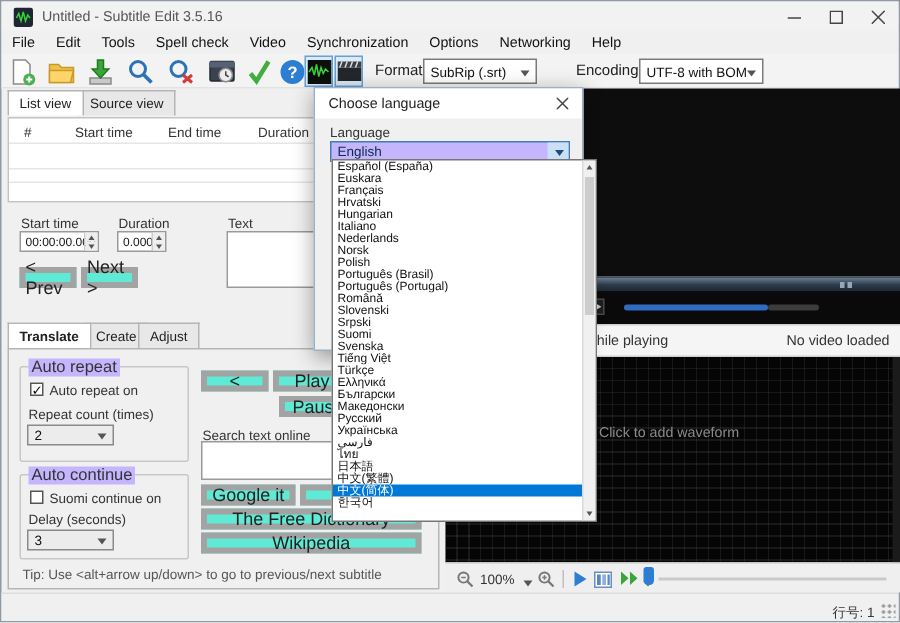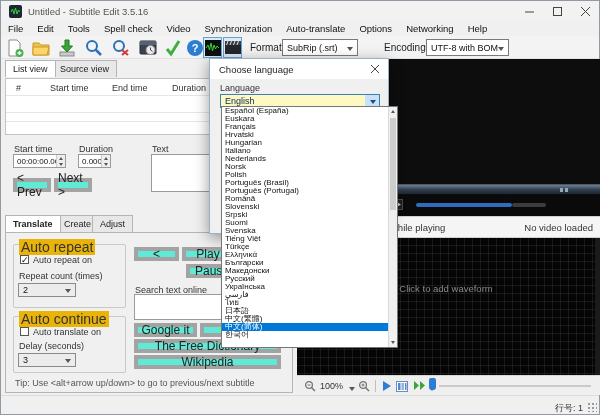--- a/index.html
+++ b/index.html
@@ -34,21 +34,21 @@
   .lbl { position:absolute; font-size:9px; color:#333; white-space:nowrap; }
   .spin { position:absolute; height:14px; background:#fff; border:1px solid #9a9a9a; font-size:8px; color:#111; display:flex; align-items:center; padding-left:3px; }
   .spin .btns { position:absolute; right:0; top:0; bottom:0; width:9px; border-left:1px solid #ccc; display:flex; flex-direction:column; }
   .spin .btns div { flex:1; display:flex; align-items:center; justify-content:center; background:#eee; }
   .tri-up { width:0; height:0; border-left:2px solid transparent; border-right:2px solid transparent; border-bottom:3px solid #555; }
   .tri-down { width:0; height:0; border-left:2px solid transparent; border-right:2px solid transparent; border-top:3px solid #555; }
   .btn { position:absolute; background:#5eead4; border:4px solid #a3a3a3; font-size:12px; color:#222; display:flex; align-items:center; justify-content:center; }
   .textbox { position:absolute; background:#fff; border:1px solid #9a9a9a; }
   .panel2 { position:absolute; left:4px; top:231px; width:288px; height:161px; border:1px solid #b5b5b5; background:#f0f0f0; }
   .group { position:absolute; border:1px solid #c8c8c8; border-radius:2px; }
-  .group-label { position:absolute; font-size:14px; color:#333; background:#eab308; padding:0 2px; }
+  .group-label { position:absolute; font-size:11px; color:#333; background:#c4b5fd; padding:0 2px; }
   .cb { position:absolute; width:9px; height:9px; border:1px solid #555; background:#fff; font-size:9px; line-height:8px; text-align:center; color:#111; }
   .combo { position:absolute; height:14px; background:#ececec; border:1px solid #8a8a8a; font-size:9px; color:#111; display:flex; align-items:center; padding-left:4px; }
   .tip { position:absolute; font-size:9px; color:#555; }
 
   
   .video { position:absolute; left:296px; top:58px; width:304px; height:157px; background:#0d0d0d; }
   .seekbar { position:absolute; left:0; top:125px; right:0; height:10px; background:linear-gradient(#6f7f90,#2c3b4b 55%,#1d2833); border-top:1px solid #4a5a6a; }
   .seek-marks { position:absolute; right:32px; top:3px; width:9px; height:4px; display:flex; gap:2px; }
   .seek-marks div { width:3px; height:4px; background:#93a7ba; }
   .vctrl { position:absolute; left:0; top:136px; right:0; bottom:0; background:#0a0a0a; }
@@ -69,21 +69,21 @@
   .statusbar { position:absolute; left:0; top:394px; right:0; bottom:0; background:#f0f0f0; border-top:1px solid #dcdcdc; }
   .status-right { position:absolute; right:16px; top:6px; font-size:9px; color:#333; }
   .grip { position:absolute; right:2px; bottom:2px; width:10px; height:10px;
      background-image:radial-gradient(#9a9a9a 1px, transparent 1.2px); background-size:4px 4px; }
 
   
   .dialog { position:absolute; left:208px; top:57px; width:180px; height:176px; background:#f0f0f0; border:1px solid #9ab0c4; box-shadow:0 4px 14px rgba(0,0,0,.4); z-index:10; }
   .dlg-title { position:absolute; left:0; top:0; right:0; height:20px; background:#fff; display:flex; align-items:center; }
   .dlg-title-text { font-size:9.5px; color:#222; margin-left:9px; }
   .dlg-close { position:absolute; right:0; top:0; width:26px; height:20px; display:flex; align-items:center; justify-content:center; }
-  .dlg-combo { position:absolute; left:10px; top:35px; width:160px; height:14px; border:1px solid #3c7fb1; background:#fef9c3; color:#0a2a4d; font-size:9px; display:flex; align-items:center; padding-left:4px; }
+  .dlg-combo { position:absolute; left:10px; top:35px; width:160px; height:14px; border:1px solid #3c7fb1; background:#c4b5fd; color:#0a2a4d; font-size:9px; display:flex; align-items:center; padding-left:4px; }
   .dlg-combo .chevzone { position:absolute; right:0; top:0; bottom:0; width:14px; background:#c9e0f6; }
   .popup { position:absolute; left:209px; top:105px; width:177px; height:242px; background:#fff; border:1px solid #767676; z-index:11; overflow:hidden;margin-left:11px; }
   .lang-item { height:8px; line-height:8px; font-size:8px; padding-left:3px; margin-right:9px; color:#111; white-space:nowrap; overflow:hidden; }
   .lang-item.selected { background:#0078d7; color:#fff; }
   .vsb { position:absolute; right:0; top:0; bottom:0; width:9px; background:#f0f0f0; border-left:1px solid #d9d9d9; }
   .vsb .up, .vsb .down { position:absolute; left:0; right:0; height:9px; display:flex; align-items:center; justify-content:center; }
   .vsb .up { top:0; } .vsb .down { bottom:0; }
   .vsb .thumb { position:absolute; left:1px; right:1px; top:11px; height:92px; background:#cdcdcd; }
 </style>
 </head>
@@ -115,21 +115,20 @@
   </div>
 
   <div class="menubar">
 
   <span class="menu-item">File</span>
       <span class="menu-item">Edit</span>
       <span class="menu-item">Tools</span>
       <span class="menu-item">Spell check</span>
       <span class="menu-item">Video</span>
       <span class="menu-item">Synchronization</span>
-      <span class="menu-item">Auto-translate</span>
       <span class="menu-item">Options</span>
       <span class="menu-item">Networking</span>
       <span class="menu-item">Help</span>
     </div>
 
   <div class="toolbar">
     <div class="tbi" style="left:3px;">
         <svg width="20" height="20" viewBox="0 0 20 20">
           <path d="M4 2h8l3 3v13H4z" fill="#fff" stroke="#8a8a8a"></path>
           <circle cx="14.5" cy="15" r="4" fill="#4caf50"></circle>
@@ -257,21 +256,21 @@
   <span class="lbl" style="left:32px; top:254px;">Auto repeat on</span>
   <span class="lbl" style="left:18px; top:270px;">Repeat count (times)</span>
   <div class="combo" style="left:17px; top:282px; width:58px;">
       <span>2</span>
       <span class="chev" style="top:5px;"></span>
     </div>
 
   <div class="group" style="left:12px; top:315px; width:113px; height:57px;"></div>
   <span class="group-label" style="left:18px; top:310px;">Auto continue</span>
   <span class="cb" style="left:19px; top:326px;"></span>
-  <span class="lbl" style="left:32px; top:326px;">Auto translate on</span>
+  <span class="lbl" style="left:32px; top:326px;">Suomi continue on</span>
   <span class="lbl" style="left:18px; top:340px;">Delay (seconds)</span>
   <div class="combo" style="left:17px; top:352px; width:58px;">
       <span>3</span>
       <span class="chev" style="top:5px;"></span>
     </div>
 
   <div class="btn" style="left:133px; top:246px; width:45px; height:14px;">&lt;</div>
   <div class="btn" style="left:181px; top:246px; width:52px; height:14px;">Play</div>
   <div class="btn" style="left:185px; top:263px; width:52px; height:14px;">Pause</div>
   <span class="lbl" style="left:134px; top:284px;">Search text online</span>

